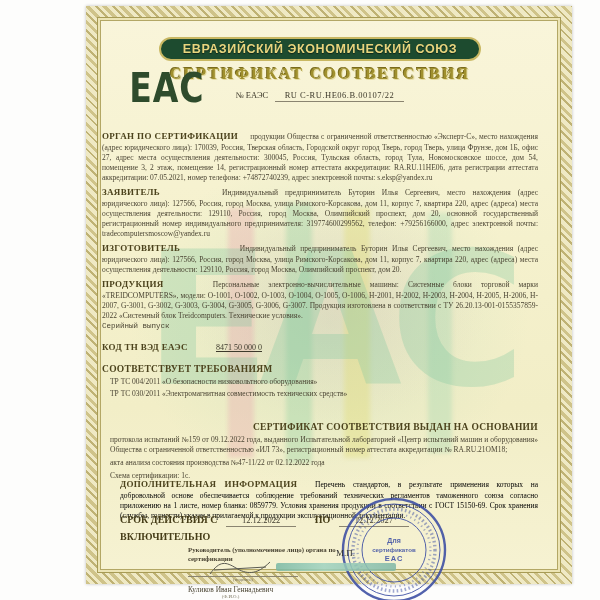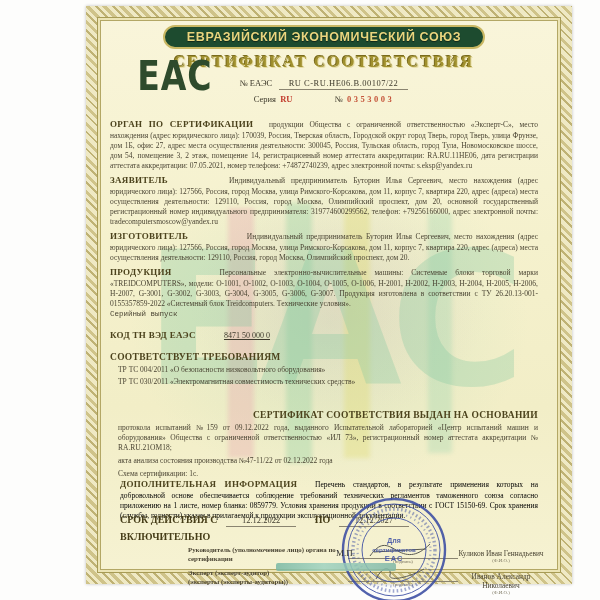--- a/index.html
+++ b/index.html
@@ -29,22 +29,22 @@
     position:absolute;left:0;right:0;top:210px;text-align:center;z-index:0;
     font-family:"DejaVu Sans",sans-serif;font-weight:bold;font-size:185px;line-height:1;
     color:rgba(125,198,158,.30);letter-spacing:-12px;pointer-events:none;
   }
   .bottom-bar{
     position:absolute;left:178px;bottom:1px;width:120px;height:8px;z-index:3;
     background:linear-gradient(90deg,#79b8a4,#9fd2c0 40%,#7fb7a6);border-radius:2px;opacity:.85;
   }
   
   .content{
-    position:absolute;left:0;right:0;top:0;height:458px;overflow:hidden;z-index:1;
-    padding:7px 22px 0 12px;color:#4a4433;
+    position:absolute;left:0;right:0;top:12px;height:458px;overflow:hidden;z-index:1;
+    padding:7px 22px 0 4px;color:#4a4433;
   }
   .banner{
     width:322px;margin:0 auto;box-sizing:border-box;
     background:#1d4b2f;border:2px solid #c9b863;border-radius:13px;
     color:#e8d57e;font-family:"Liberation Sans",sans-serif;font-weight:bold;
     font-size:12.5px;text-align:center;padding:3px 2px;letter-spacing:.6px;
     text-shadow:0 1px 1px rgba(0,0,0,.5);
   }
   .hdr{position:relative;height:62px;margin-top:4px;}
   .eac-logo{
@@ -74,21 +74,21 @@
   .basis p{margin:3px 0 0 8px;font-size:7.5px;line-height:1.33;text-align:justify;}
   
   .dop{position:absolute;left:22px;right:22px;top:457px;z-index:1;}
   .validity{position:absolute;left:22px;right:22px;top:496px;z-index:1;
     font-weight:bold;font-size:10px;color:#463d18;}
   .validity .date{font-weight:normal;font-size:8.5px;color:#3e3a2c;
     border-bottom:1px solid #8a8470;padding:0 16px 1px 16px;margin:0 6px;}
   .validity .po{margin-left:10px;}
   .incl{margin-top:6px;font-weight:bold;font-size:10px;color:#463d18;}
   .sigs{position:absolute;left:90px;right:16px;top:528px;z-index:2;font-size:6.8px;color:#4a4433;}
-  .sig-row{display:flex;align-items:flex-start;margin-bottom:5px;}
+  .sig-row{display:flex;align-items:flex-start;margin-bottom:5px;flex-direction:column;}
   .sig-label{width:160px;font-weight:bold;font-size:6.8px;line-height:1.3;}
   .sig-line{width:110px;text-align:center;margin-top:2px;}
   .sig-line .rule{border-bottom:1px solid #8a8470;height:10px;position:relative;}
   .sig-line svg{position:absolute;left:18px;bottom:-2px;}
   .cap{font-size:4.8px;color:#7a745f;}
   .sig-name{flex:1;text-align:center;font-size:7.4px;padding-top:3px;}
   .mp{position:absolute;left:238px;top:530px;font-weight:normal;font-size:9px;z-index:3;color:#333;}
   
   .stamp{position:absolute;left:242px;top:478px;width:108px;height:108px;z-index:2;opacity:.88;}
   .stamp-center{
@@ -113,27 +113,20 @@
     <div class="content">
 
       <div class="banner">ЕВРАЗИЙСКИЙ ЭКОНОМИЧЕСКИЙ СОЮЗ</div>
 
       <div class="hdr">
         <div class="eac-logo">ЕАС</div>
         <div class="title">СЕРТИФИКАТ СООТВЕТСТВИЯ</div>
         <div class="no-line">
           <span>№ ЕАЭС</span>&nbsp;&nbsp;
           <span class="val">RU C-RU.HE06.B.00107/22</span>
-        </div>
-        <div class="series-line">
-          <span>Серия</span>&nbsp;
-          <span class="red">RU</span>
-          <span class="series-gap"></span>
-          <span>№</span>&nbsp;
-          <span class="blank-num">0353003</span>
         </div>
       </div>
 
       <p class="sec">
         <span class="lbl g10">ОРГАН ПО СЕРТИФИКАЦИИ</span>
         <span>продукции Общества с ограниченной ответственностью «Эксперт-С», место нахождения (адрес юридического лица): 170039, Россия, Тверская область, Городской округ город Тверь, город Тверь, улица Фрунзе, дом 1Б, офис 27, адрес места осуществления деятельности: 300045, Россия, Тульская область, город Тула, Новомосковское шоссе, дом 54, помещение 3, 2 этаж, помещение 14, регистрационный номер аттестата аккредитации: RA.RU.11HE06, дата регистрации аттестата аккредитации: 07.05.2021, номер телефона: +74872740239, адрес электронной почты: s.eksp@yandex.ru</span>
       </p>
 
       <p class="sec">
         <span class="lbl g55">ЗАЯВИТЕЛЬ</span>

